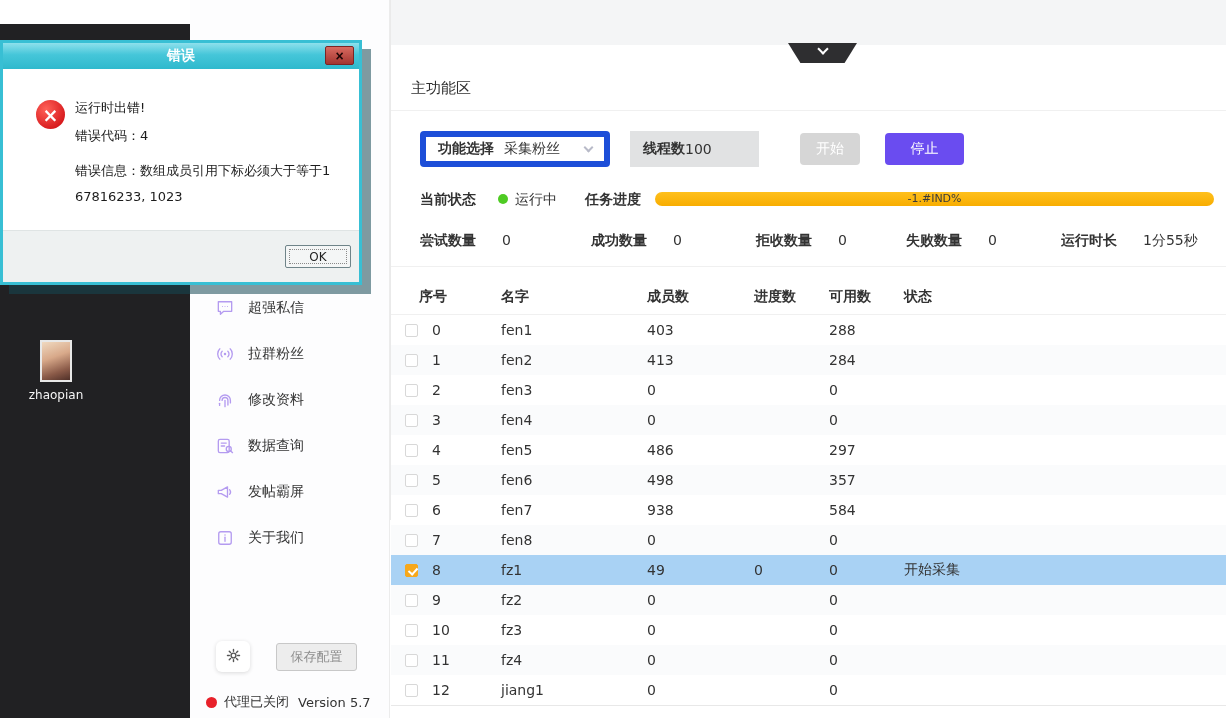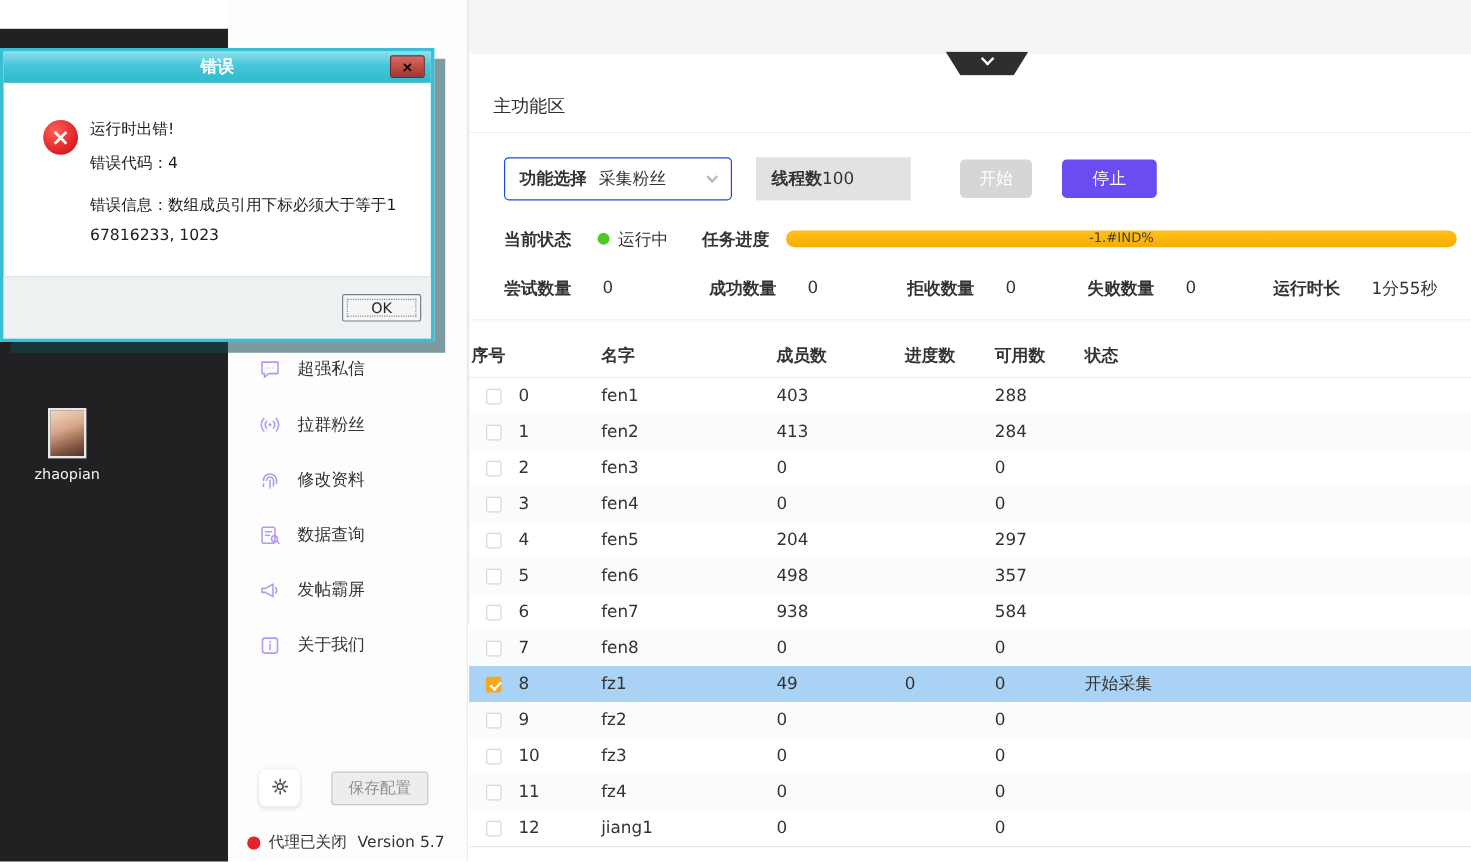--- a/index.html
+++ b/index.html
@@ -43,21 +43,21 @@
     border-left:1px solid #eaeaea; }
   .main-top { position:absolute; left:0; top:0; width:100%; height:45px; background:#f4f5f6; }
   .collapse-handle { position:absolute; left:397px; top:43px; width:69px; height:20px; background:#2e2e30;
     clip-path:polygon(0 0,100% 0,82% 100%,18% 100%); display:flex; justify-content:center; cursor:pointer; }
   .collapse-handle .chev { width:8px; height:8px; border-right:2px solid #fff; border-bottom:2px solid #fff;
     transform:rotate(45deg); margin-top:2px; }
   .panel-title { position:absolute; left:20px; top:79px; font-size:15px; color:#2f2f2f; }
   .hr1 { position:absolute; left:0; top:110px; width:100%; height:1px; background:#f0f0f0; }
 
   .func-select { position:absolute; left:29px; top:131px; width:190px; height:36px;
-    border:1px solid #1d4ed8; border-radius:4px; background:#fff; display:flex; align-items:center;
+    border:6px solid #1d4ed8; border-radius:4px; background:#fff; display:flex; align-items:center;
     gap:10px; padding:0 12px; font-size:14px; cursor:pointer; }
   .func-label { font-weight:bold; }
   .chev-gray { width:7px; height:7px; border-right:2px solid #b8bac8; border-bottom:2px solid #b8bac8;
     transform:rotate(45deg); margin-left:auto; margin-top:-4px; }
   .thread-box { position:absolute; left:239px; top:131px; width:129px; height:36px; background:#e1e2e3;
     display:flex; align-items:center; padding:0 13px; font-size:14px; cursor:text; }
   .thread-label { font-weight:bold; }
   .btn-start { position:absolute; left:409px; top:133px; width:60px; height:32px; background:#d6d6d6;
     border:none; border-radius:4px; color:#fff; font-size:14px; font-family:inherit; }
   .btn-stop { position:absolute; left:494px; top:133px; width:79px; height:32px; background:#6a4cf0;
@@ -72,21 +72,21 @@
     background:linear-gradient(180deg,#ffc01d,#f8ad00); text-align:center; font-size:11px;
     line-height:14px; color:#3a3a3a; }
 
   .counter { position:absolute; top:232px; display:flex; gap:26px; font-size:14px; }
   .counter b { font-weight:bold; }
   .ct0{left:29px} .ct1{left:200px} .ct2{left:365px} .ct3{left:515px} .ct4{left:670px}
   .hr2 { position:absolute; left:0; top:266px; width:100%; height:1px; background:#f0f0f0; }
 
   .thead { position:absolute; left:0; top:280px; width:100%; height:35px; display:flex; align-items:center;
     font-size:14px; font-weight:bold; color:#333; border-bottom:1px solid #f0f0f0; }
-  .th1 { width:110px; padding-left:2px; }
+  .th1 { width:110px; padding-left:28px; }
   .th-name{width:146px;} .th-members{width:107px;} .th-progress{width:75px;} .th-avail{width:75px;} .th-status{flex:1;}
 
   .tbody { position:absolute; left:0; top:315px; width:100%; }
   .trow { height:30px; display:flex; align-items:center; font-size:14px; color:#333; cursor:pointer; }
   .trow:nth-child(even){ background:#fafbfc; }
   .trow.selected { background:#a9d2f4; }
   .c-check { width:41px; padding-left:14px; display:flex; align-items:center; }
   .checkbox { width:13px; height:13px; border:1px solid #d8d8d8; border-radius:2px; background:#fff;
     position:relative; }
   .checkbox.checked { background:#f7a81b; border-color:#f7a81b; }
@@ -317,21 +317,21 @@
     <div class="c-avail">0</div>
     <div class="c-status"></div>
   </div>
 
   <div class="trow">
     <div class="c-check">
       <span class="checkbox"></span>
     </div>
     <div class="c-id">4</div>
     <div class="c-name">fen5</div>
-    <div class="c-members">204</div>
+    <div class="c-members">486</div>
     <div class="c-progress"></div>
     <div class="c-avail">297</div>
     <div class="c-status"></div>
   </div>
 
   <div class="trow">
     <div class="c-check">
       <span class="checkbox"></span>
     </div>
     <div class="c-id">5</div>

